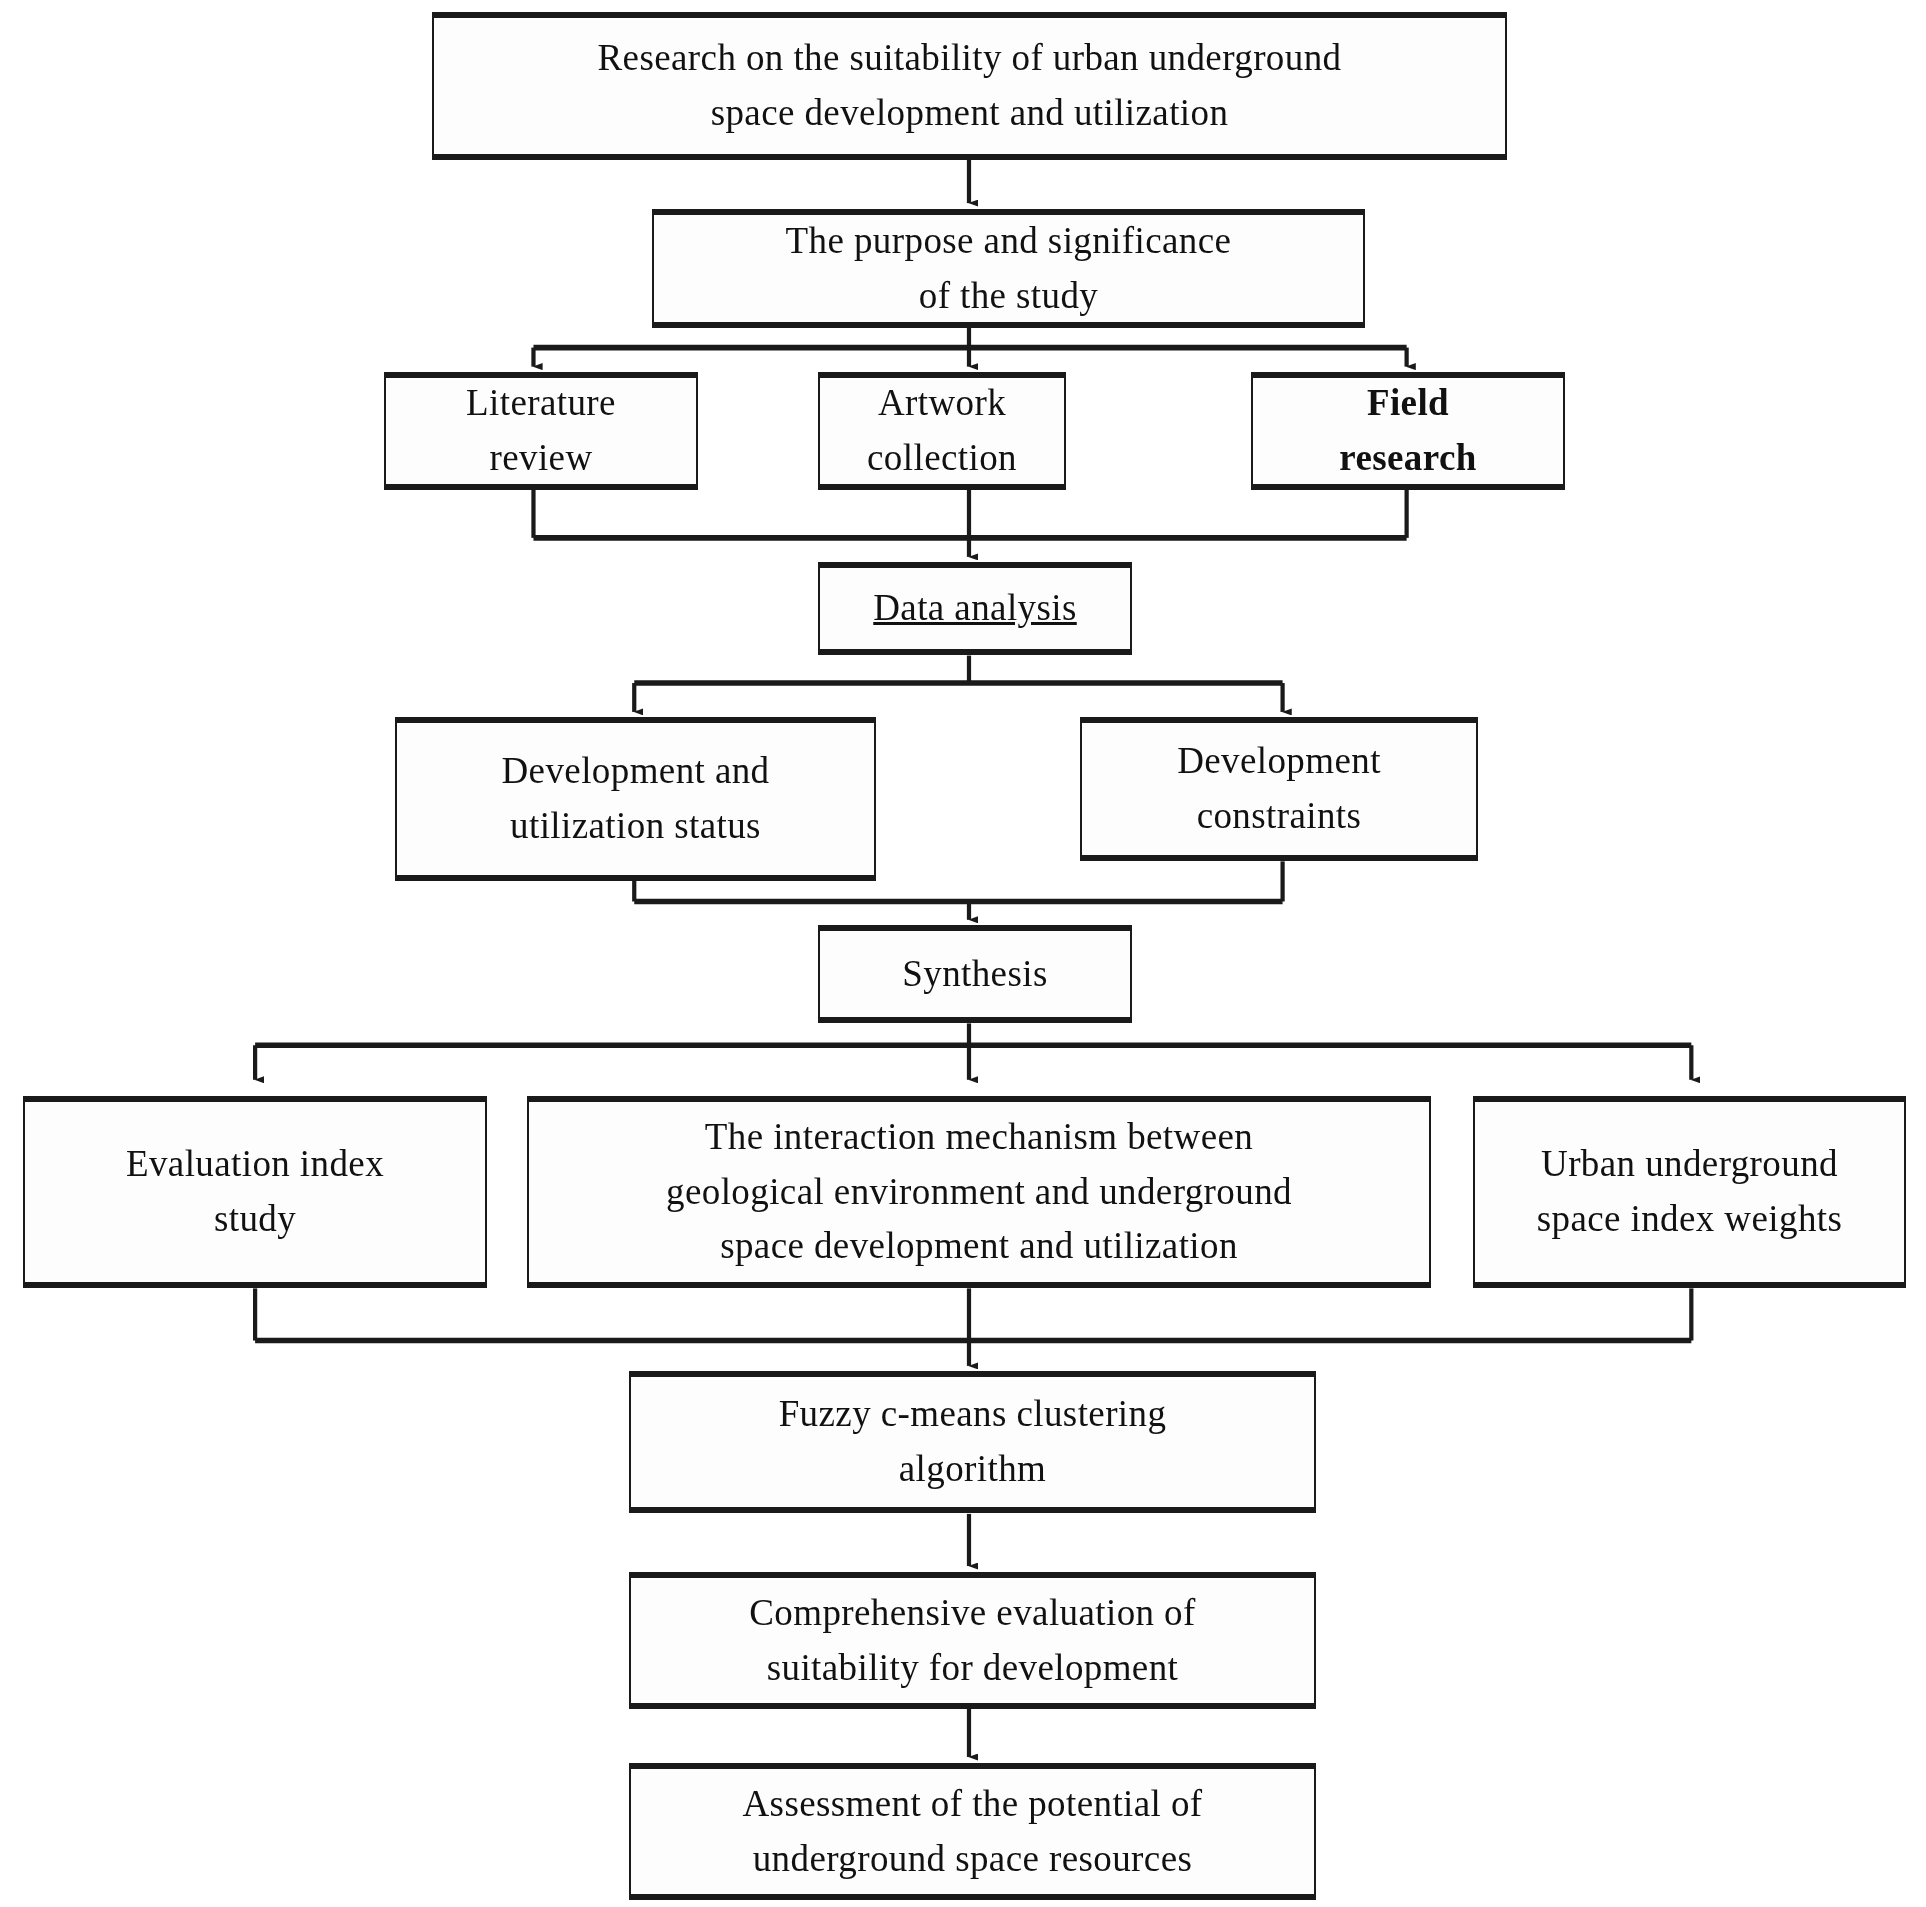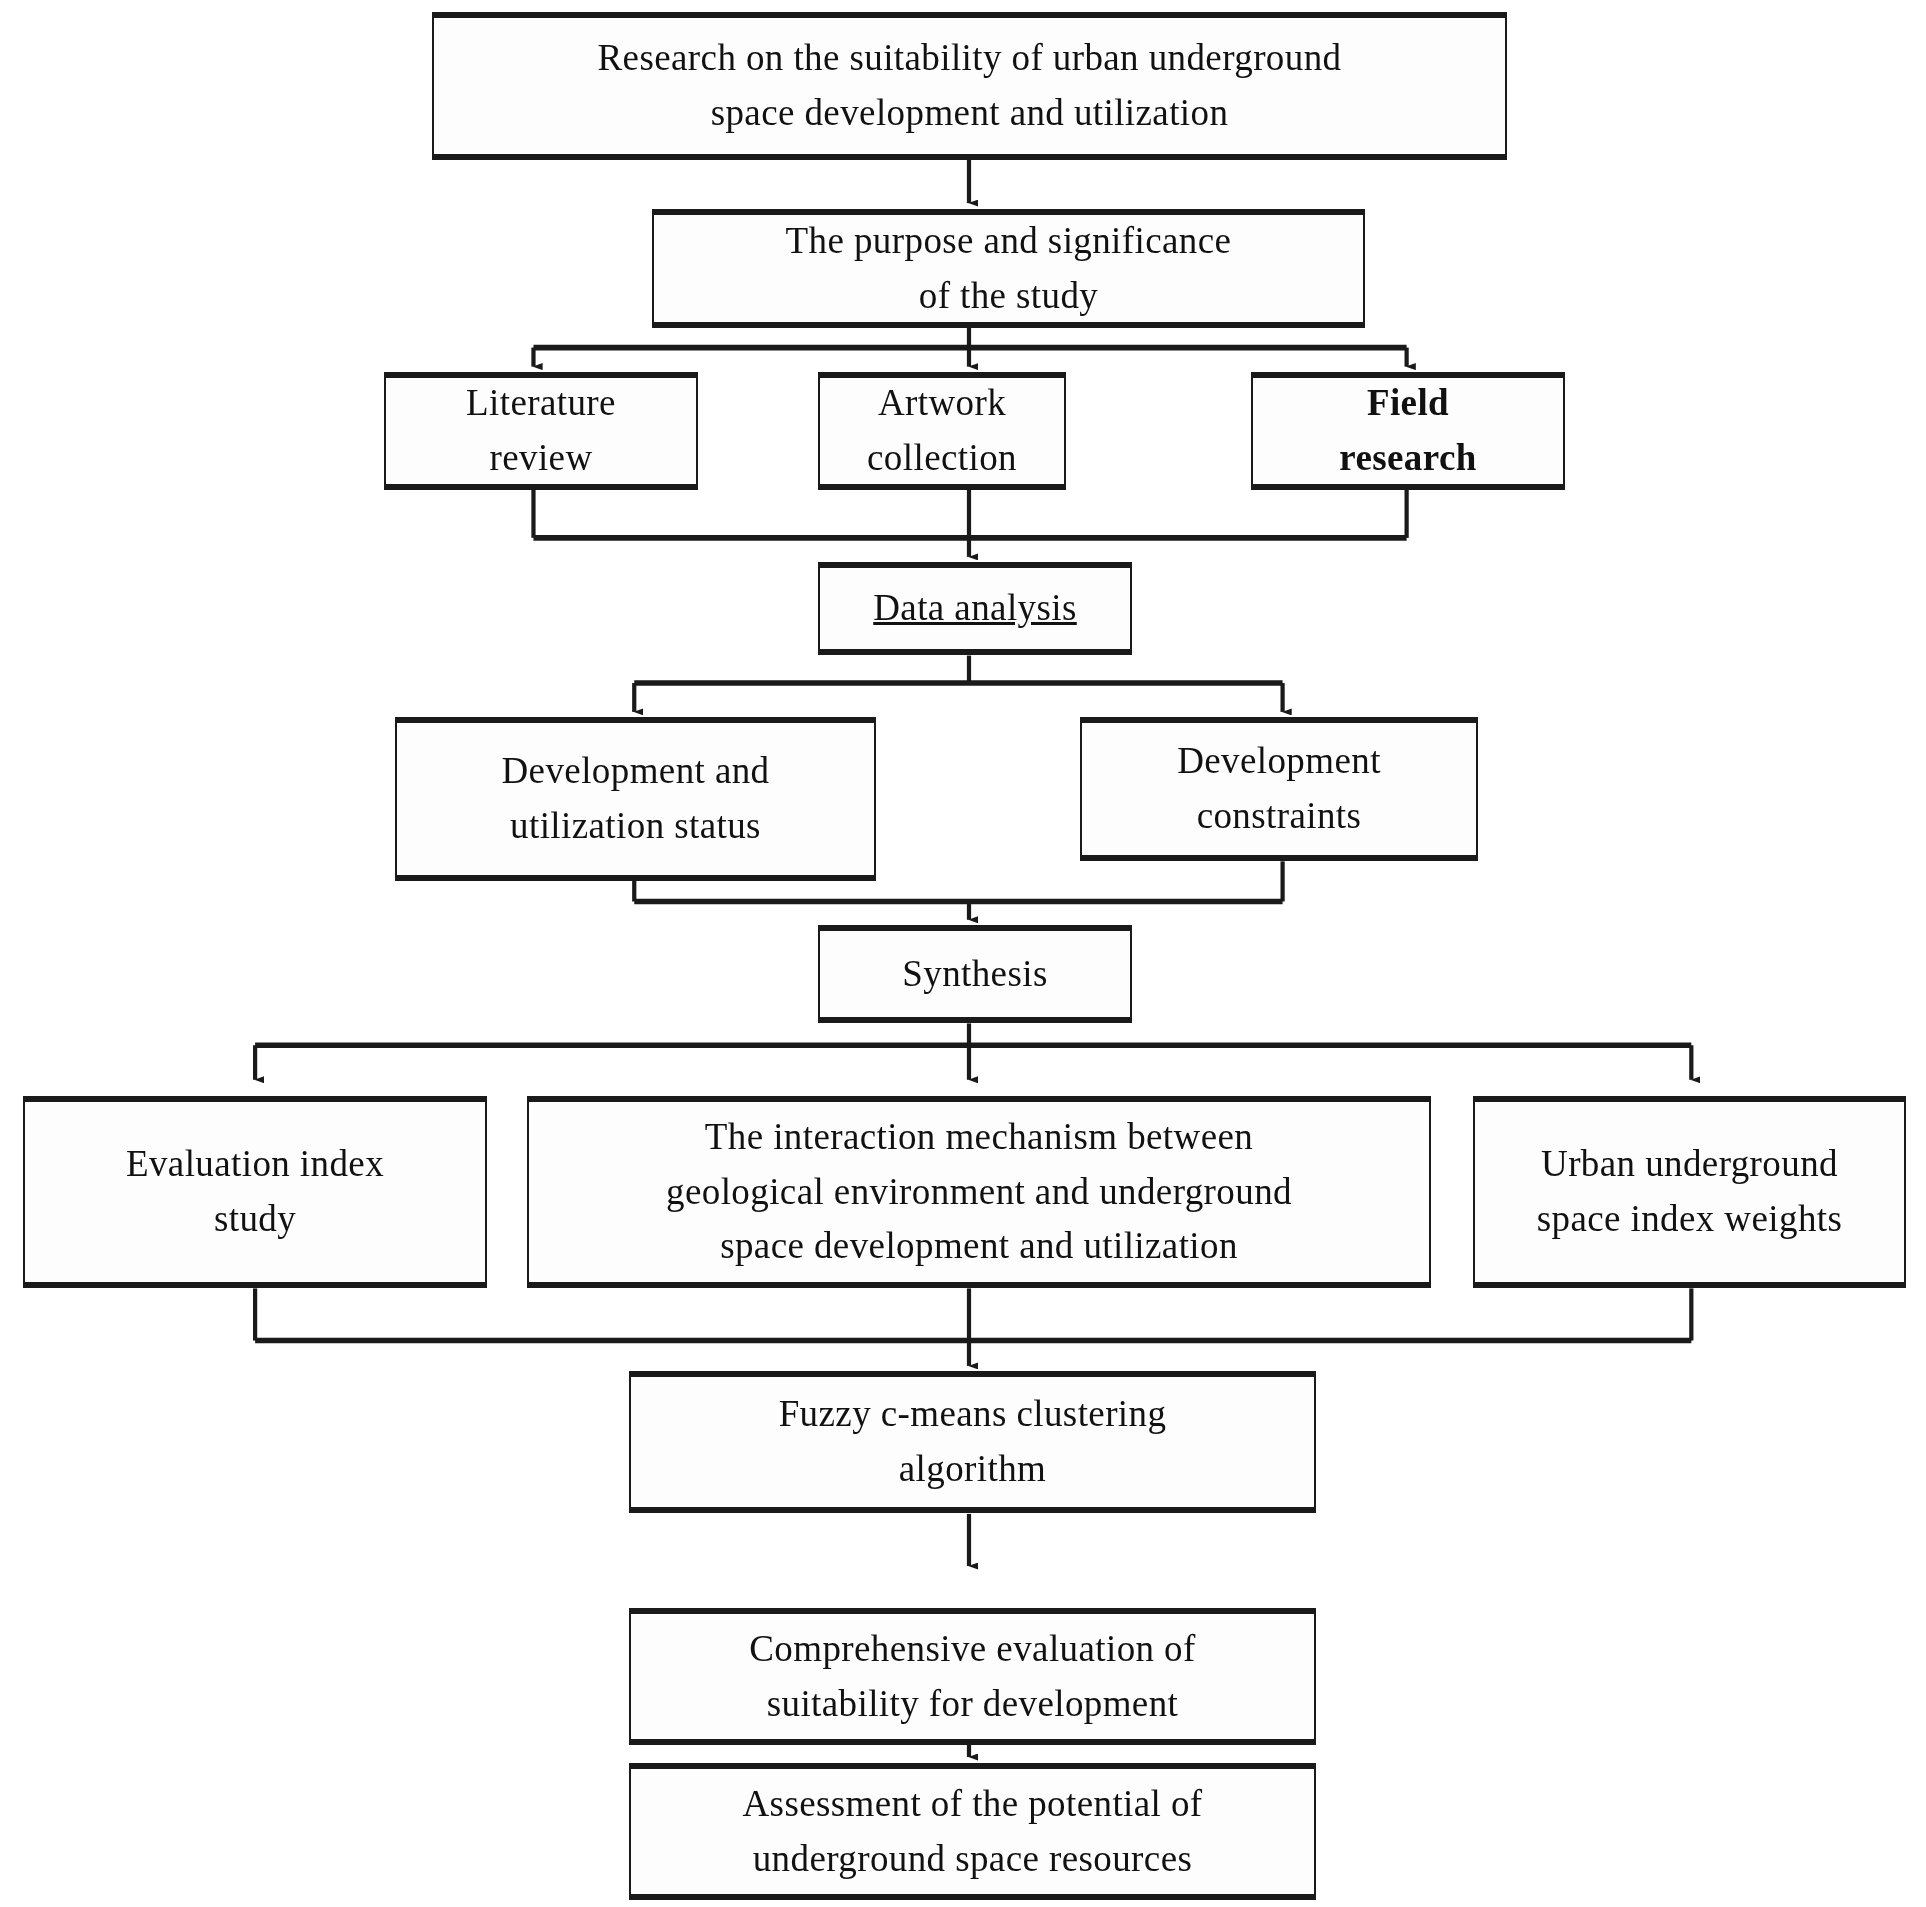--- a/index.html
+++ b/index.html
@@ -162,21 +162,21 @@
   <div class="node thick-top thick-bottom" style="left:1473px; top:1096px; width:433px; height:192px;">
     <span class="label">Urban underground
 space index weights</span>
   </div>
 
   <div class="node thick-top thick-bottom" style="left:629px; top:1371px; width:687px; height:142px;">
     <span class="label">Fuzzy c-means clustering
 algorithm</span>
   </div>
 
-  <div class="node thick-top thick-bottom" style="left:629px; top:1572px; width:687px; height:137px;margin-top:36px;">
+  <div class="node thick-top thick-bottom" style="left:629px; top:1572px; width:687px; height:137px;">
     <span class="label">Comprehensive evaluation of
 suitability for development</span>
   </div>
 
   <div class="node thick-top thick-bottom" style="left:629px; top:1763px; width:687px; height:137px;">
     <span class="label">Assessment of the potential of
 underground space resources</span>
   </div>
 
 </div>

